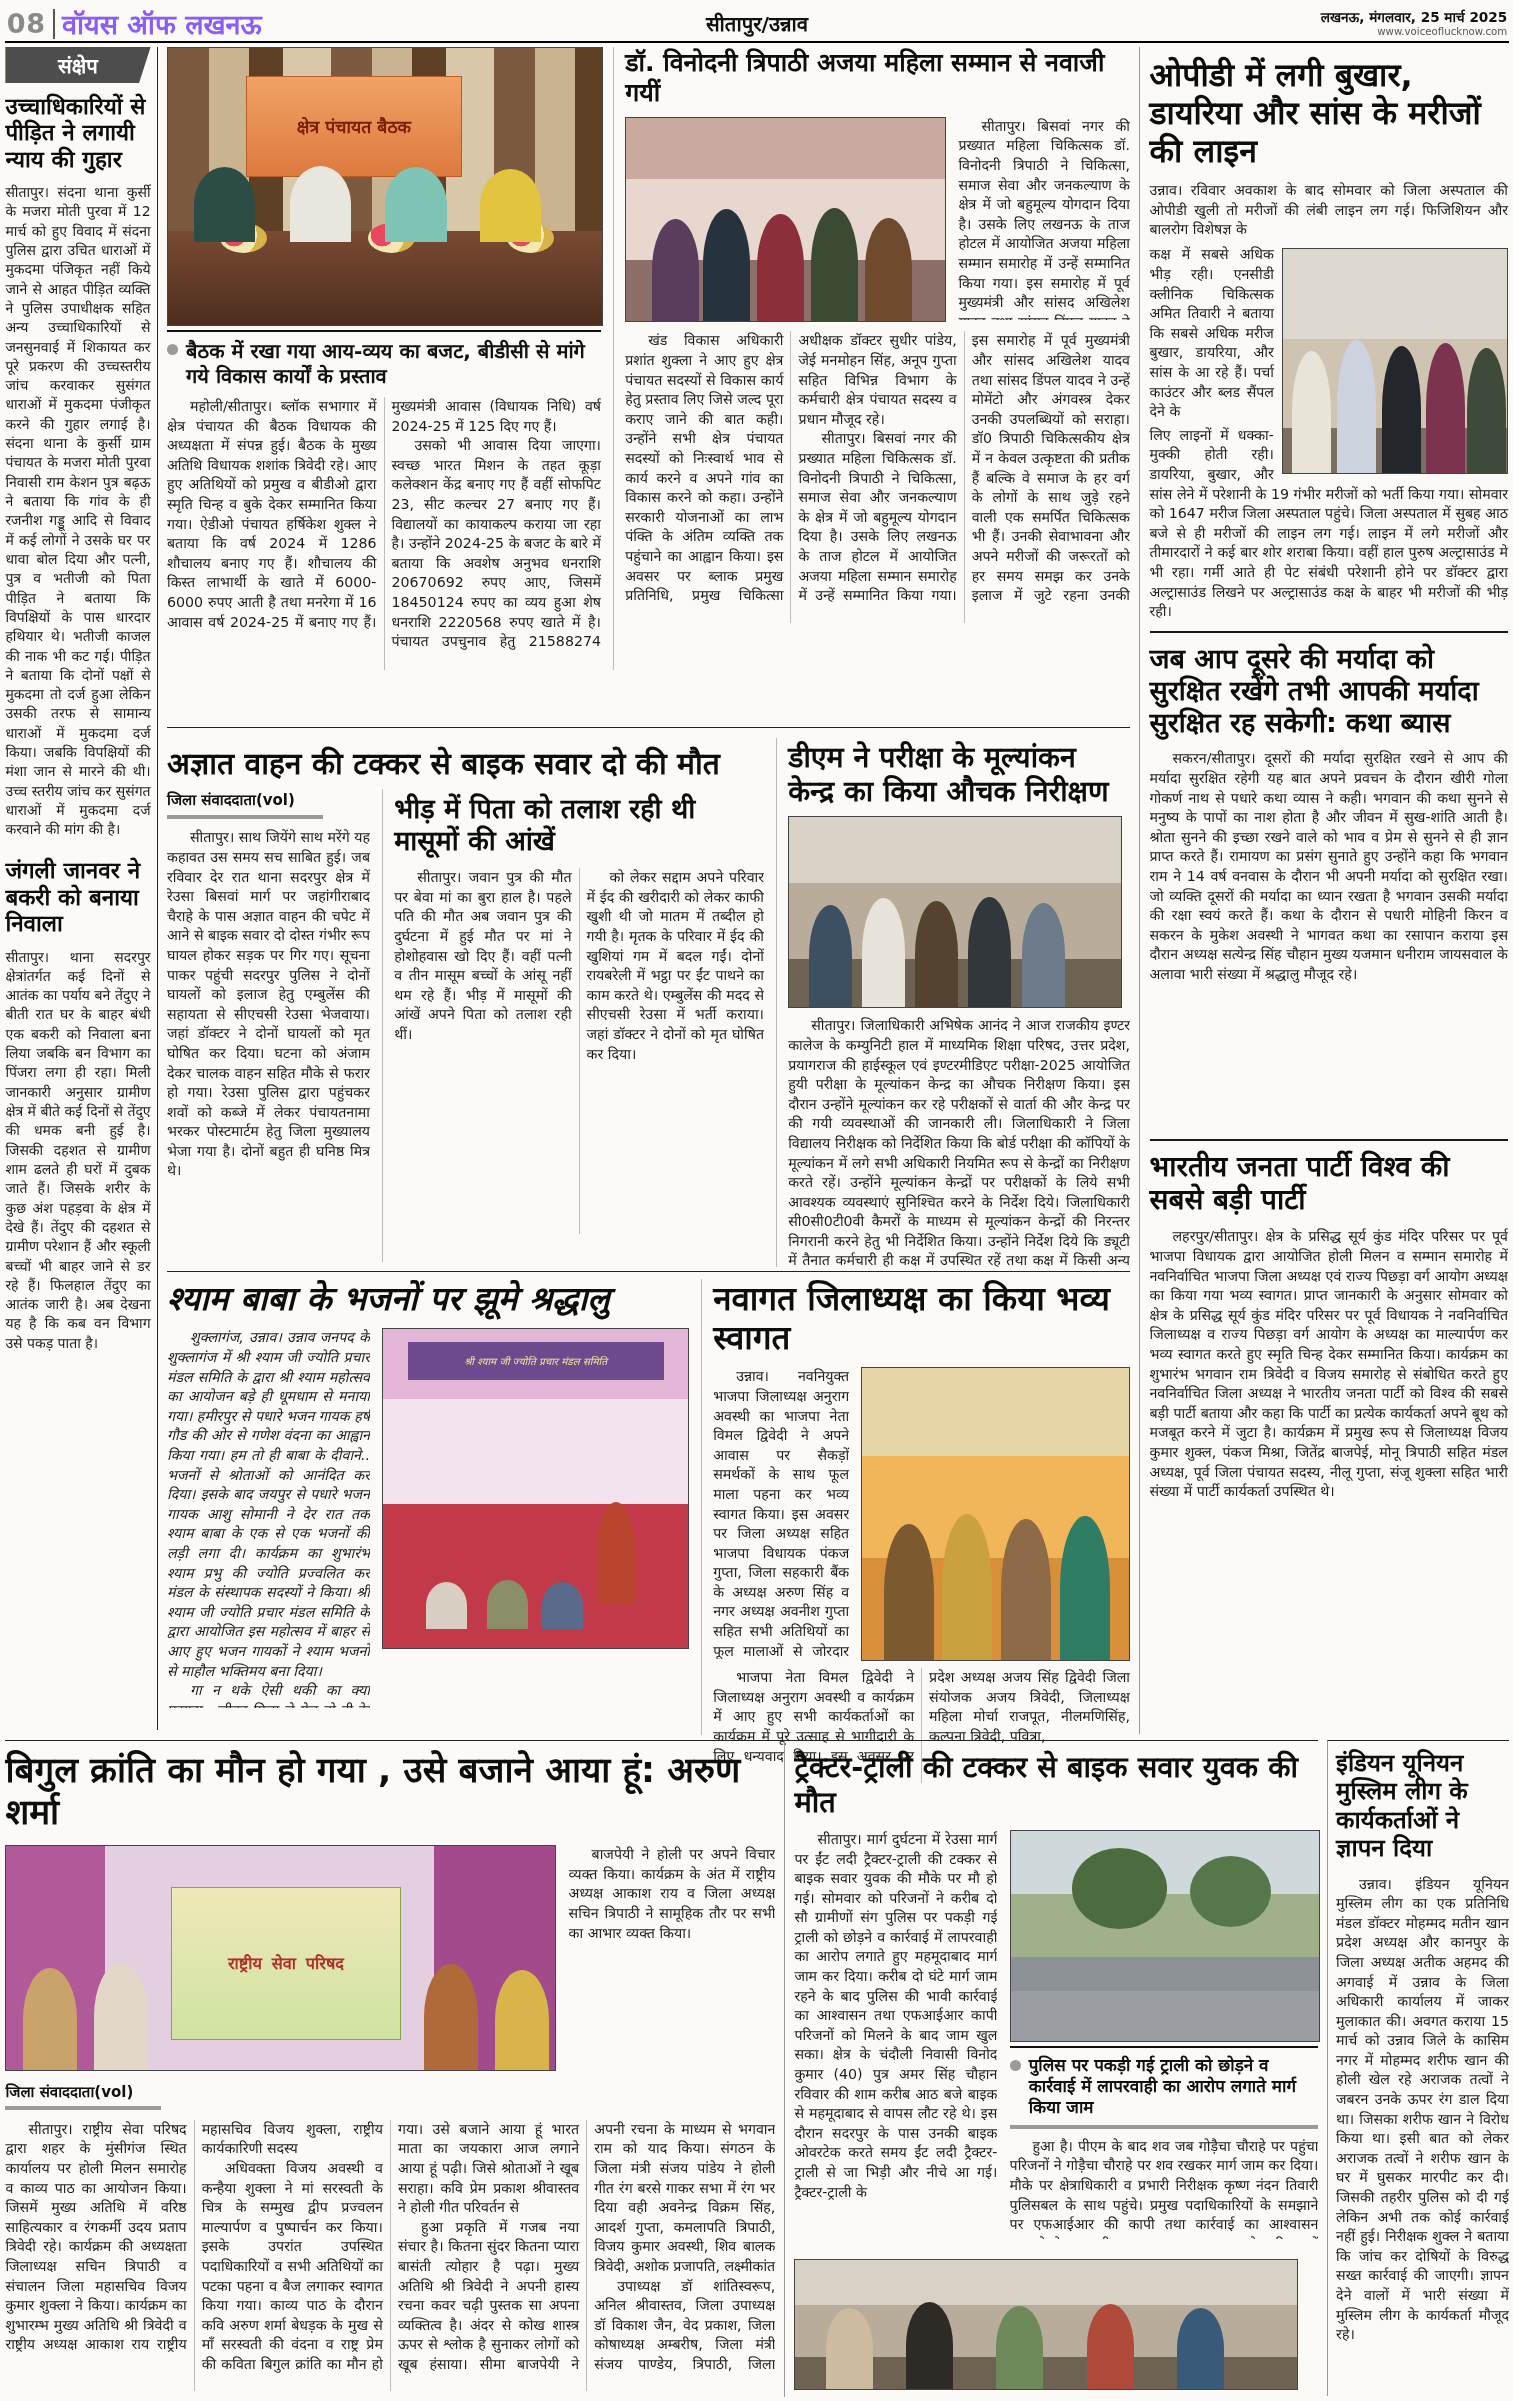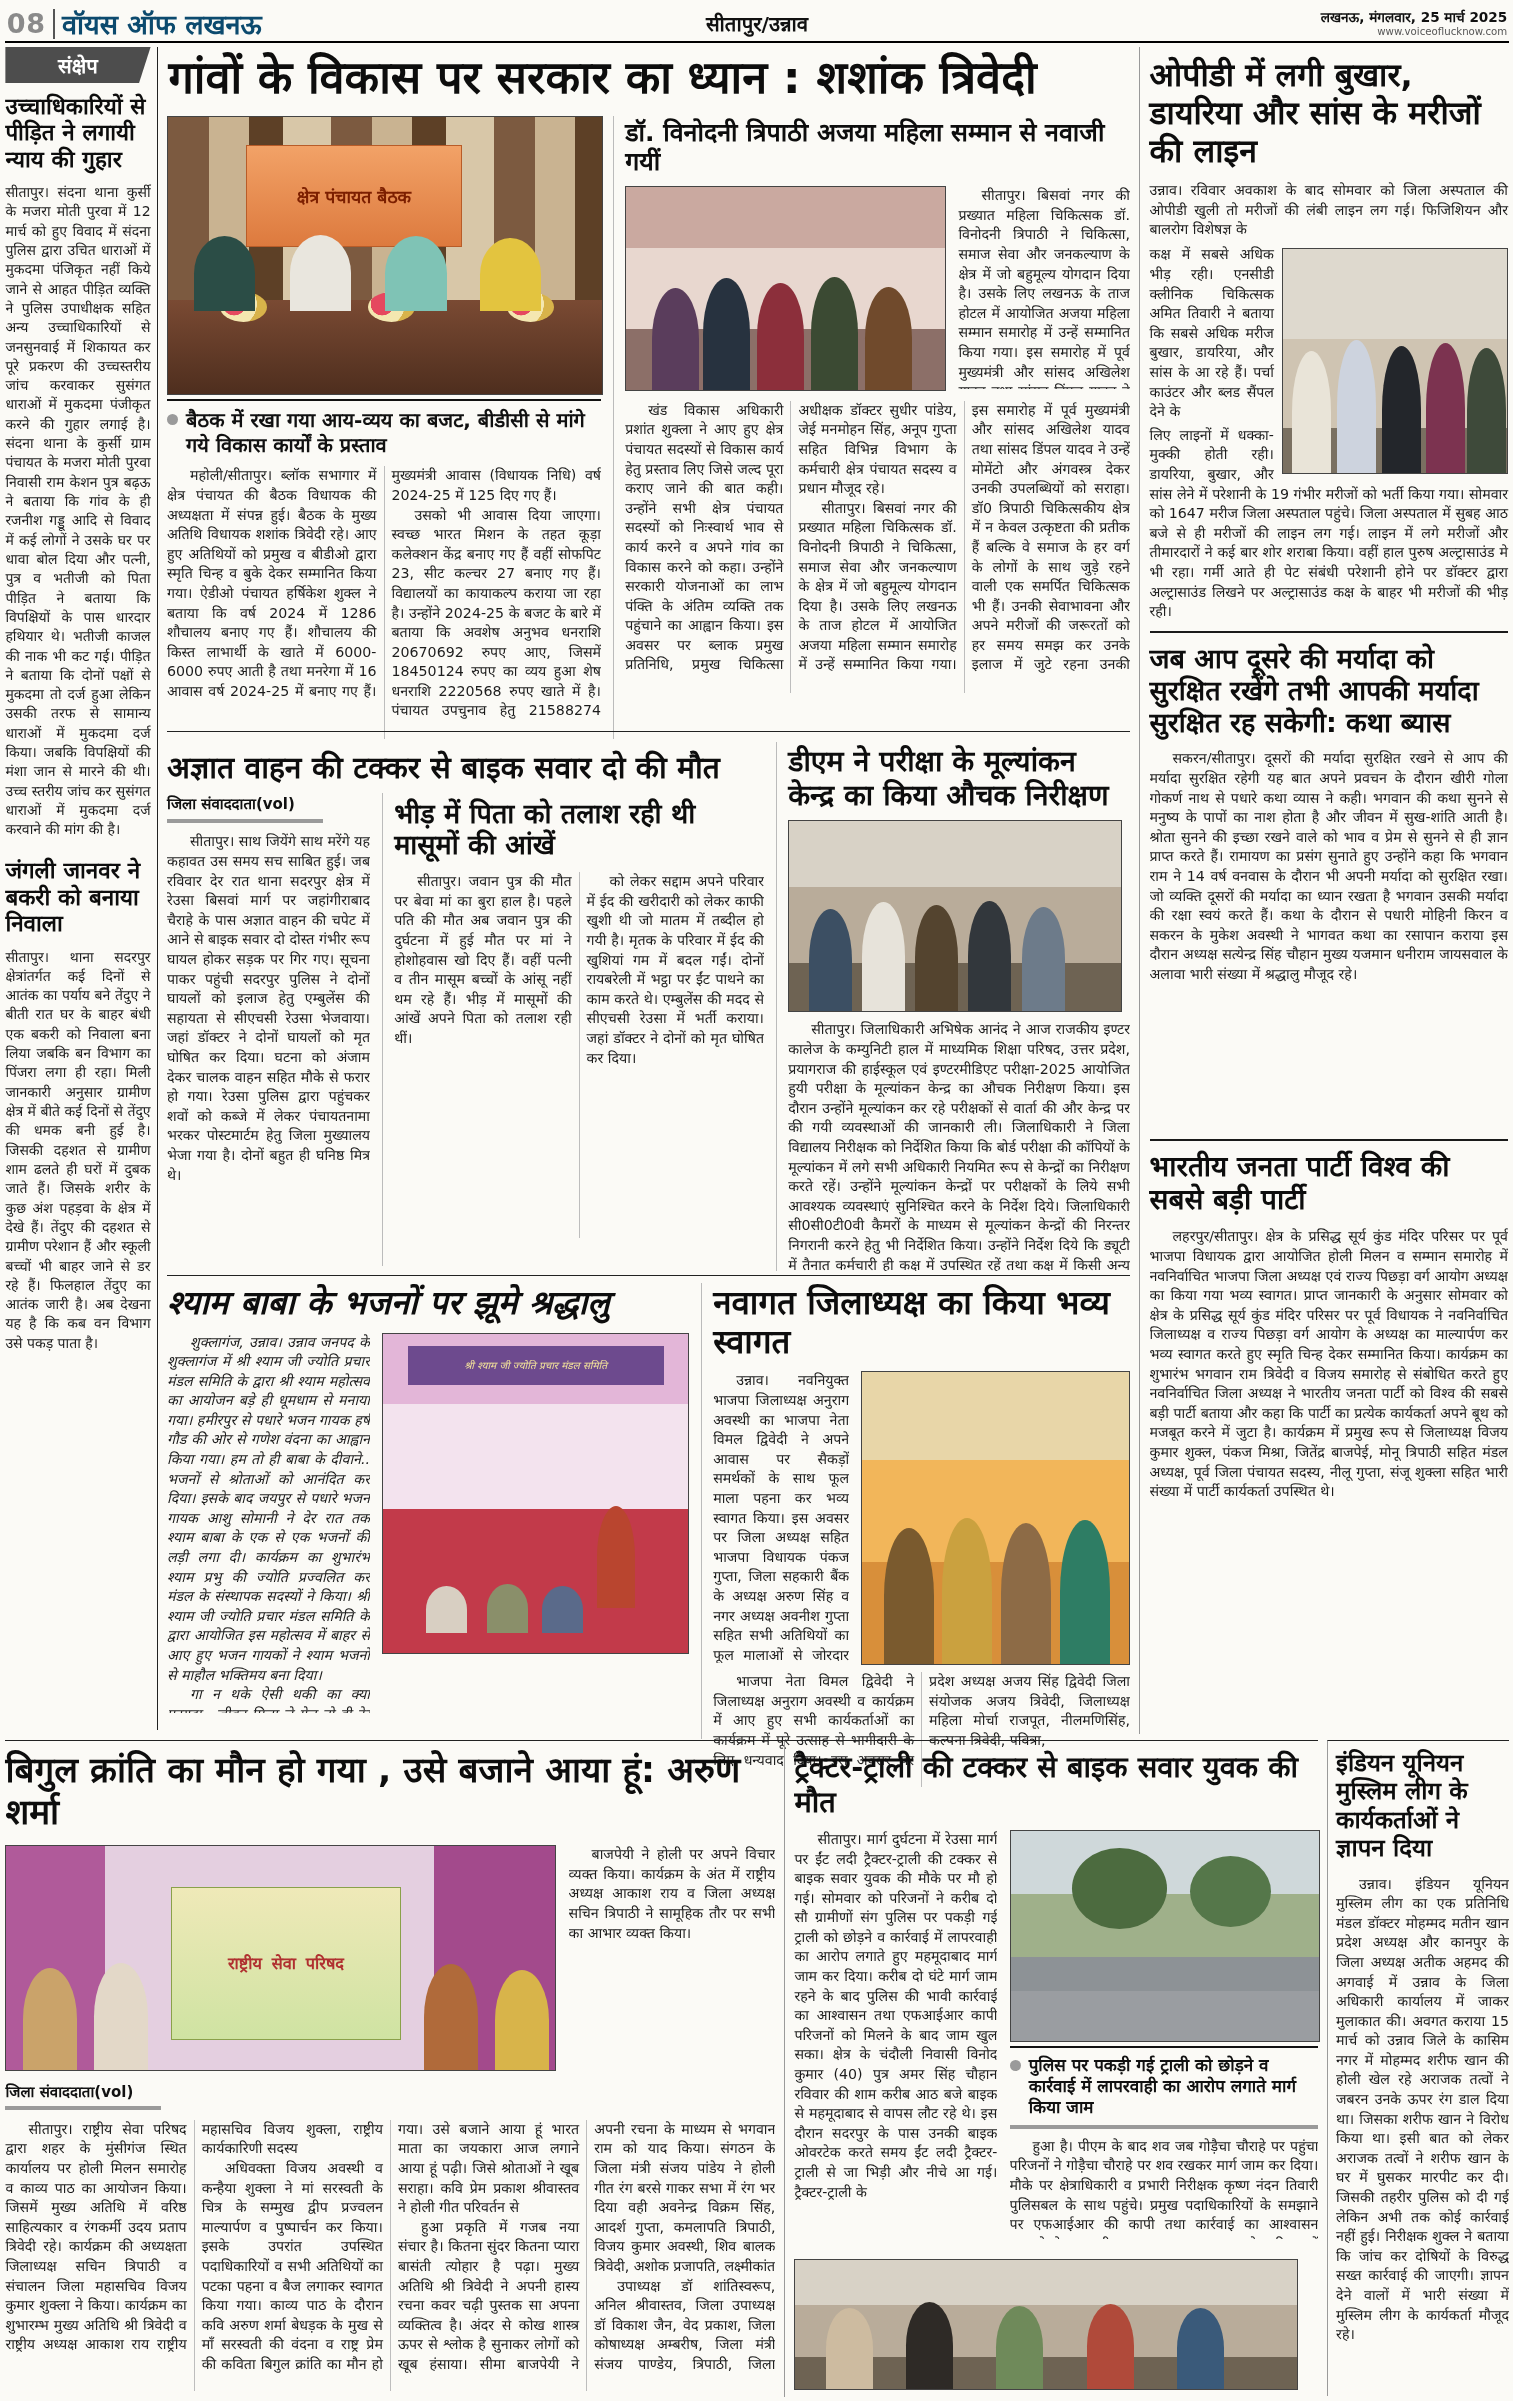--- a/index.html
+++ b/index.html
@@ -3,21 +3,21 @@
 <meta charset="utf-8">
 <style>
   html,body{margin:0;padding:0;background:#e8e6e0;}
   .page{position:relative;width:1514px;height:2401px;background:#fbfaf6;color:#111;
         font-family:"DejaVu Sans",sans-serif;overflow:hidden;}
   
   .hdr{position:absolute;left:5.4px;top:4.1px;right:5.4px;height:37px;border-bottom:2.7px solid #000;}
   .hdr-left{position:absolute;left:1.4px;top:1.4px;display:flex;align-items:center;gap:6.8px;}
   .pageno{font-size:27px;font-weight:bold;color:#8a8a8a;letter-spacing:0.7px;}
   .hdr-bar{width:2.7px;height:30px;background:#555;}
-  .masthead{font-size:27px;font-weight:900;color:#0c4a6e;}
+  .masthead{font-size:27px;font-weight:900;color:#8b5cf6;}
   .hdr-center{position:absolute;left:50%;transform:translateX(-50%);top:5.4px;font-size:20.3px;font-weight:900;}
   .hdr-right{position:absolute;right:1.4px;top:2.7px;text-align:right;}
   .hdr-date{font-size:13.6px;font-weight:bold;}
   .hdr-web{font-size:10.2px;color:#555;}
   
   h1,h2,h3,p{margin:0;padding:0;}
   .hl{font-weight:900;color:#0d0d0d;line-height:1.18;}
   .body-txt{font-size:14.2px;line-height:1.38;text-align:justify;color:#1c1c1c;}
   .body-txt p{text-indent:23px;}
   .cols-2{column-count:2;column-gap:15px;column-rule:0.7px solid #bdbdbd;}
@@ -95,21 +95,20 @@
     <div class="brief-banner">संक्षेप</div>
     <h2 class="hl brief-h">उच्चाधिकारियों से पीड़ित ने लगायी न्याय की गुहार</h2>
     <p class="body-txt brief-b">सीतापुर। संदना थाना कुर्सी के मजरा मोती पुरवा में 12 मार्च को हुए विवाद में संदना पुलिस द्वारा उचित धाराओं में मुकदमा पंजिकृत नहीं किये जाने से आहत पीड़ित व्यक्ति ने पुलिस उपाधीक्षक सहित अन्य उच्चाधिकारियों से जनसुनवाई में शिकायत कर पूरे प्रकरण की उच्चस्तरीय जांच करवाकर सुसंगत धाराओं में मुकदमा पंजीकृत करने की गुहार लगाई है। संदना थाना के कुर्सी ग्राम पंचायत के मजरा मोती पुरवा निवासी राम केशन पुत्र बढ़ऊ ने बताया कि गांव के ही रजनीश गड्डू आदि से विवाद में कई लोगों ने उसके घर पर धावा बोल दिया और पत्नी, पुत्र व भतीजी को पिता पीड़ित ने बताया कि विपक्षियों के पास धारदार हथियार थे। भतीजी काजल की नाक भी कट गई। पीड़ित ने बताया कि दोनों पक्षों से मुकदमा तो दर्ज हुआ लेकिन उसकी तरफ से सामान्य धाराओं में मुकदमा दर्ज किया। जबकि विपक्षियों की मंशा जान से मारने की थी। उच्च स्तरीय जांच कर सुसंगत धाराओं में मुकदमा दर्ज करवाने की मांग की है।</p>
     <h2 class="hl brief-h" style="margin-top:17.6px;">जंगली जानवर ने बकरी को बनाया निवाला</h2>
     <p class="body-txt brief-b">सीतापुर। थाना सदरपुर क्षेत्रांतर्गत कई दिनों से आतंक का पर्याय बने तेंदुए ने बीती रात घर के बाहर बंधी एक बकरी को निवाला बना लिया जबकि बन विभाग का पिंजरा लगा ही रहा। मिली जानकारी अनुसार ग्रामीण क्षेत्र में बीते कई दिनों से तेंदुए की धमक बनी हुई है। जिसकी दहशत से ग्रामीण शाम ढलते ही घरों में दुबक जाते हैं। जिसके शरीर के कुछ अंश पहड़वा के क्षेत्र में देखे हैं। तेंदुए की दहशत से ग्रामीण परेशान हैं और स्कूली बच्चों भी बाहर जाने से डर रहे हैं। फिलहाल तेंदुए का आतंक जारी है। अब देखना यह है कि कब वन विभाग उसे पकड़ पाता है।</p>
   </div>
 
   <div class="center">
 
     <div class="band" style="height:680px;">
-      <h1 class="hl lead-h">गांवों के विकास पर सरकार का ध्यान : शशांक त्रिवेदी</h1>
       <div class="flexrow">
         <div style="width:434px;">
           <div class="photo ph-meeting" style="width:434px;height:277px;">
             <div class="ph-banner">क्षेत्र पंचायत बैठक</div>
             <div class="table"></div>
             <div class="flower" style="left:12%;"></div>
             <div class="flower" style="left:46%;"></div>
             <div class="flower" style="left:78%;"></div>
             <div class="sil" style="left:6%;bottom:30%;width:61px;height:75px;background:#2b4d46;"></div>
             <div class="sil" style="left:28%;bottom:30%;width:61px;height:76px;background:#e9e6de;"></div>

